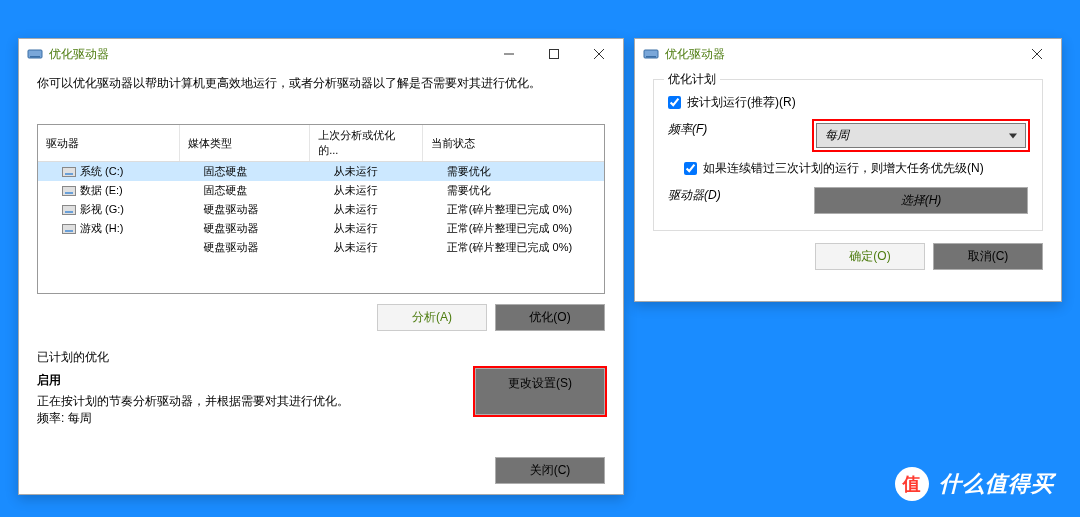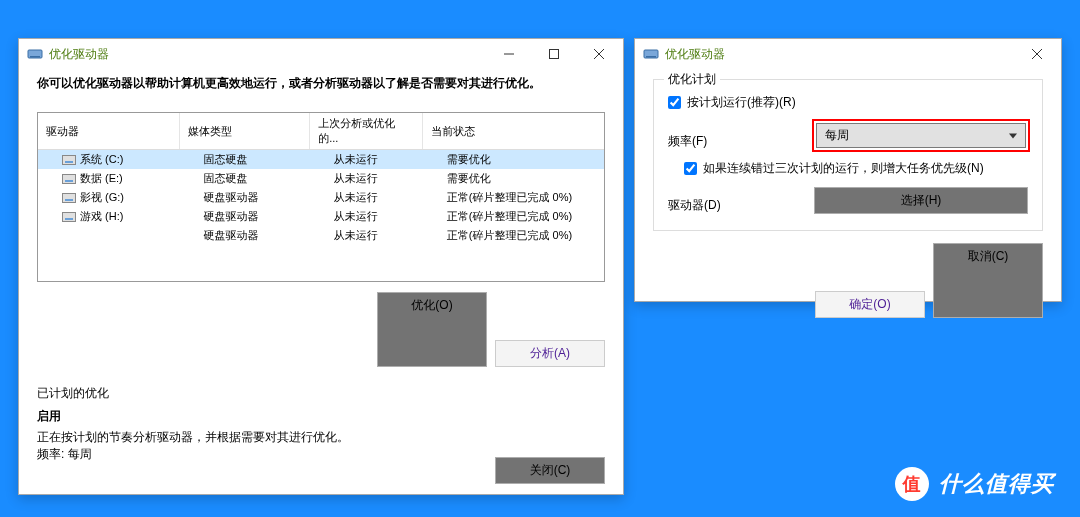--- a/index.html
+++ b/index.html
@@ -8,52 +8,52 @@
 .window { position: absolute; background: #fff; border: 1px solid #aaa; box-shadow: 0 4px 12px rgba(0,0,0,0.2); }
 .win-left { left: 18px; top: 38px; width: 606px; height: 457px; }
 .win-right { left: 634px; top: 38px; width: 428px; height: 264px; }
 
 .titlebar { height: 30px; display: flex; align-items: center; padding: 0 2px 0 8px; font-size: 12px; color: #4d7c0f; }
 .titlebar .app-icon { width: 16px; height: 16px; margin-right: 6px; display: inline-flex; align-items: center; justify-content: center; }
 .titlebar .spacer { flex: 1; }
 .titlebar .sysbtn { width: 45px; height: 30px; display: flex; align-items: center; justify-content: center; color: #555; }
 
 .content { padding: 6px 18px 10px 18px; font-size: 12px; color: #000; }
-.desc { margin-bottom: 20px; font-weight: bold; }
+.desc { margin-bottom: 32px; }
 .section-label { margin-bottom: 4px; }
 
 .table-wrap { border: 1px solid #999; height: 170px; overflow: hidden; }
 .htable { width: 100%; border-collapse: collapse; font-size: 11px; }
 .htable th { text-align: left; font-weight: normal; padding: 3px 8px; background: #fff; border-bottom: 1px solid #ddd; }
 .htable th + th { border-left: 1px solid #e5e5e5; }
 .htable td { padding: 2px 24px; }
 .htable tr.selected td { background: #cce8ff; }
 .drive-icon { display: inline-block; width: 14px; height: 10px; background: #e0e0e0; border: 1px solid #888; margin-right: 4px; vertical-align: middle; position: relative; }
 .drive-icon::after { content: ""; position: absolute; left: 2px; right: 2px; bottom: 1px; height: 2px; background: #6aa0d8; }
 
 .btn-row { display: flex; justify-content: flex-end; gap: 8px; margin-top: 10px; }
 .btn { min-width: 110px; padding: 4px 10px; font-size: 12px; background: #737373; border: 1px solid #adadad; text-align: center; cursor: pointer; }
-.btn.disabled { color: #4c1d95; background: #f4f4f4; border-color: #ccc; cursor: default; margin-top: 48px; }
+.btn.disabled { color: #4d7c0f; background: #f4f4f4; border-color: #ccc; cursor: default; }
 
 .sched-box { margin-top: 18px; }
 .sched-title { margin-bottom: 2px; }
 .sched-body { display: flex; gap: 24px; }
 .sched-text { flex: 1; padding-top: 4px; }
 .sched-text .bold { font-weight: bold; margin-bottom: 4px; }
 .sched-btn-cell { display: flex; align-items: flex-start; }
 .highlight-red { outline: 2px solid #ff0000; }
 
 .footer-row { position: absolute; bottom: 10px; right: 18px; }
 
 
 .group-frame { border: 1px solid #ddd; margin: 4px 0 12px 0; padding: 14px 14px 16px 14px; position: relative; }
 .group-title { position: absolute; top: -9px; left: 10px; background: #fff; padding: 0 4px; font-size: 12px; }
 .chk-row { display: flex; align-items: center; margin-bottom: 10px; }
 .chk-row input { margin-right: 6px; }
-.form-row { display: flex; align-items: flex-end; margin-bottom: 10px; }
+.form-row { display: flex; align-items: flex-start; margin-bottom: 10px; font-style: italic; }
 .form-row .lab { width: 146px; }
 .form-row .ctrl { flex: 1; }
 .combo { width: 100%; border: 1px solid #7a7a7a; background: #e1e1e1; padding: 3px 24px 3px 8px; font-size: 12px; position: relative; }
 .combo::after { content: ""; position: absolute; right: 8px; top: 50%; width: 0; height: 0; border-left: 4px solid transparent; border-right: 4px solid transparent; border-top: 5px solid #333; transform: translateY(-50%); }
 .chk-row.indent { margin-left: 16px; }
 
 .watermark { position: absolute; right: 26px; bottom: 16px; display: flex; align-items: center; color: #fff; font-size: 22px; font-weight: bold; font-style: italic; letter-spacing: 1px; }
 .watermark .circ { width: 34px; height: 34px; border-radius: 50%; background: #fff; color: #ff3b30; display: flex; align-items: center; justify-content: center; margin-right: 10px; font-style: normal; font-size: 18px; }
 </style>
 </head>
@@ -129,32 +129,35 @@
             <td></td>
             <td>硬盘驱动器</td>
             <td>从未运行</td>
             <td>正常(碎片整理已完成 0%)</td>
           </tr>
         </tbody>
       </table>
     </div>
 
     <div class="btn-row">
+      <div class="btn disabled">分析(A)</div>
       <div class="btn">优化(O)</div>
-      <div class="btn disabled">分析(A)</div>
     </div>
 
     <div class="sched-box">
       <div class="sched-title">已计划的优化</div>
       <div class="sched-body">
         <div class="sched-text">
           <div class="bold">启用</div>
           <div>正在按计划的节奏分析驱动器，并根据需要对其进行优化。</div>
           <div>频率: 每周</div>
         </div>
+        <div class="sched-btn-cell">
+          <div class="btn highlight-red" style="padding:6px 10px 22px 10px;min-width:130px;">更改设置(S)</div>
+        </div>
       </div>
     </div>
   </div>
 
   <div class="footer-row">
     <div class="btn">关闭(C)</div>
   </div>
 </div>
 
 <div class="window win-right">

